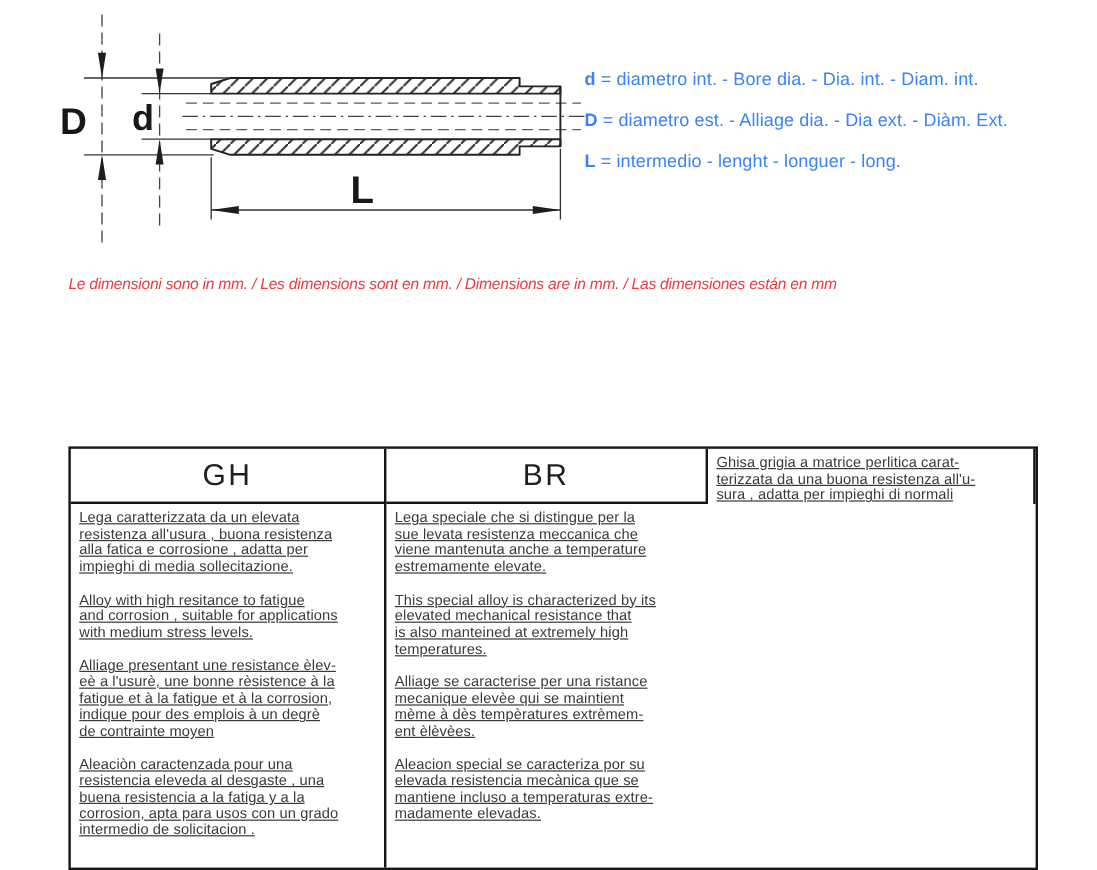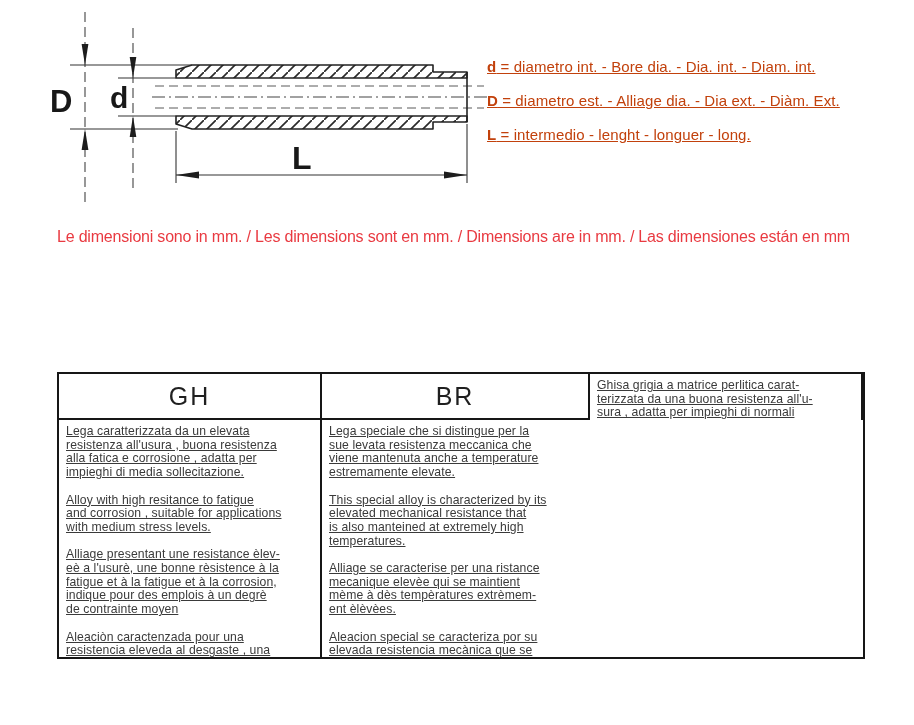--- a/index.html
+++ b/index.html
@@ -9,36 +9,35 @@
     background:#ffffff;
     font-family:"Liberation Sans", sans-serif;
     overflow:hidden;
   }
   
   .drawing{position:absolute;left:0;top:0;width:500px;height:220px;}
   
   .legend{
     position:absolute;left:487px;top:59px;
     display:flex;flex-direction:column;row-gap:18px;
-    font-size:15px;line-height:16px;color:#c2410c;
+    font-size:15px;line-height:16px;color:#3b82f6;
     letter-spacing:.1px;
-    text-decoration:underline;
   }
   .legend-row{white-space:nowrap;}
   .legend-sym{font-weight:700;}
   
   .note{
     position:absolute;left:57px;top:229px;width:820px;
-    font-size:16px;line-height:16px;color:#e93a41;
-    letter-spacing:-.2px;white-space:nowrap;
+    font-size:13px;line-height:16px;color:#e93a41;
+    letter-spacing:-.2px;white-space:nowrap;font-style:italic;
   }
   
   .material-table{
     position:absolute;left:57px;top:372px;
-    width:808px;height:287px;box-sizing:border-box;
+    width:808px;height:353px;box-sizing:border-box;
     border:2px solid #161616;
     display:grid;
     grid-template-columns:263px 268px 1fr;
     grid-template-rows:46px 1fr;
     background:#ffffff;
   }
   .th{
     display:flex;align-items:center;justify-content:center;
     border-bottom:2px solid #161616;
     font-size:25px;letter-spacing:2px;color:#1f1f1f;font-weight:500;

